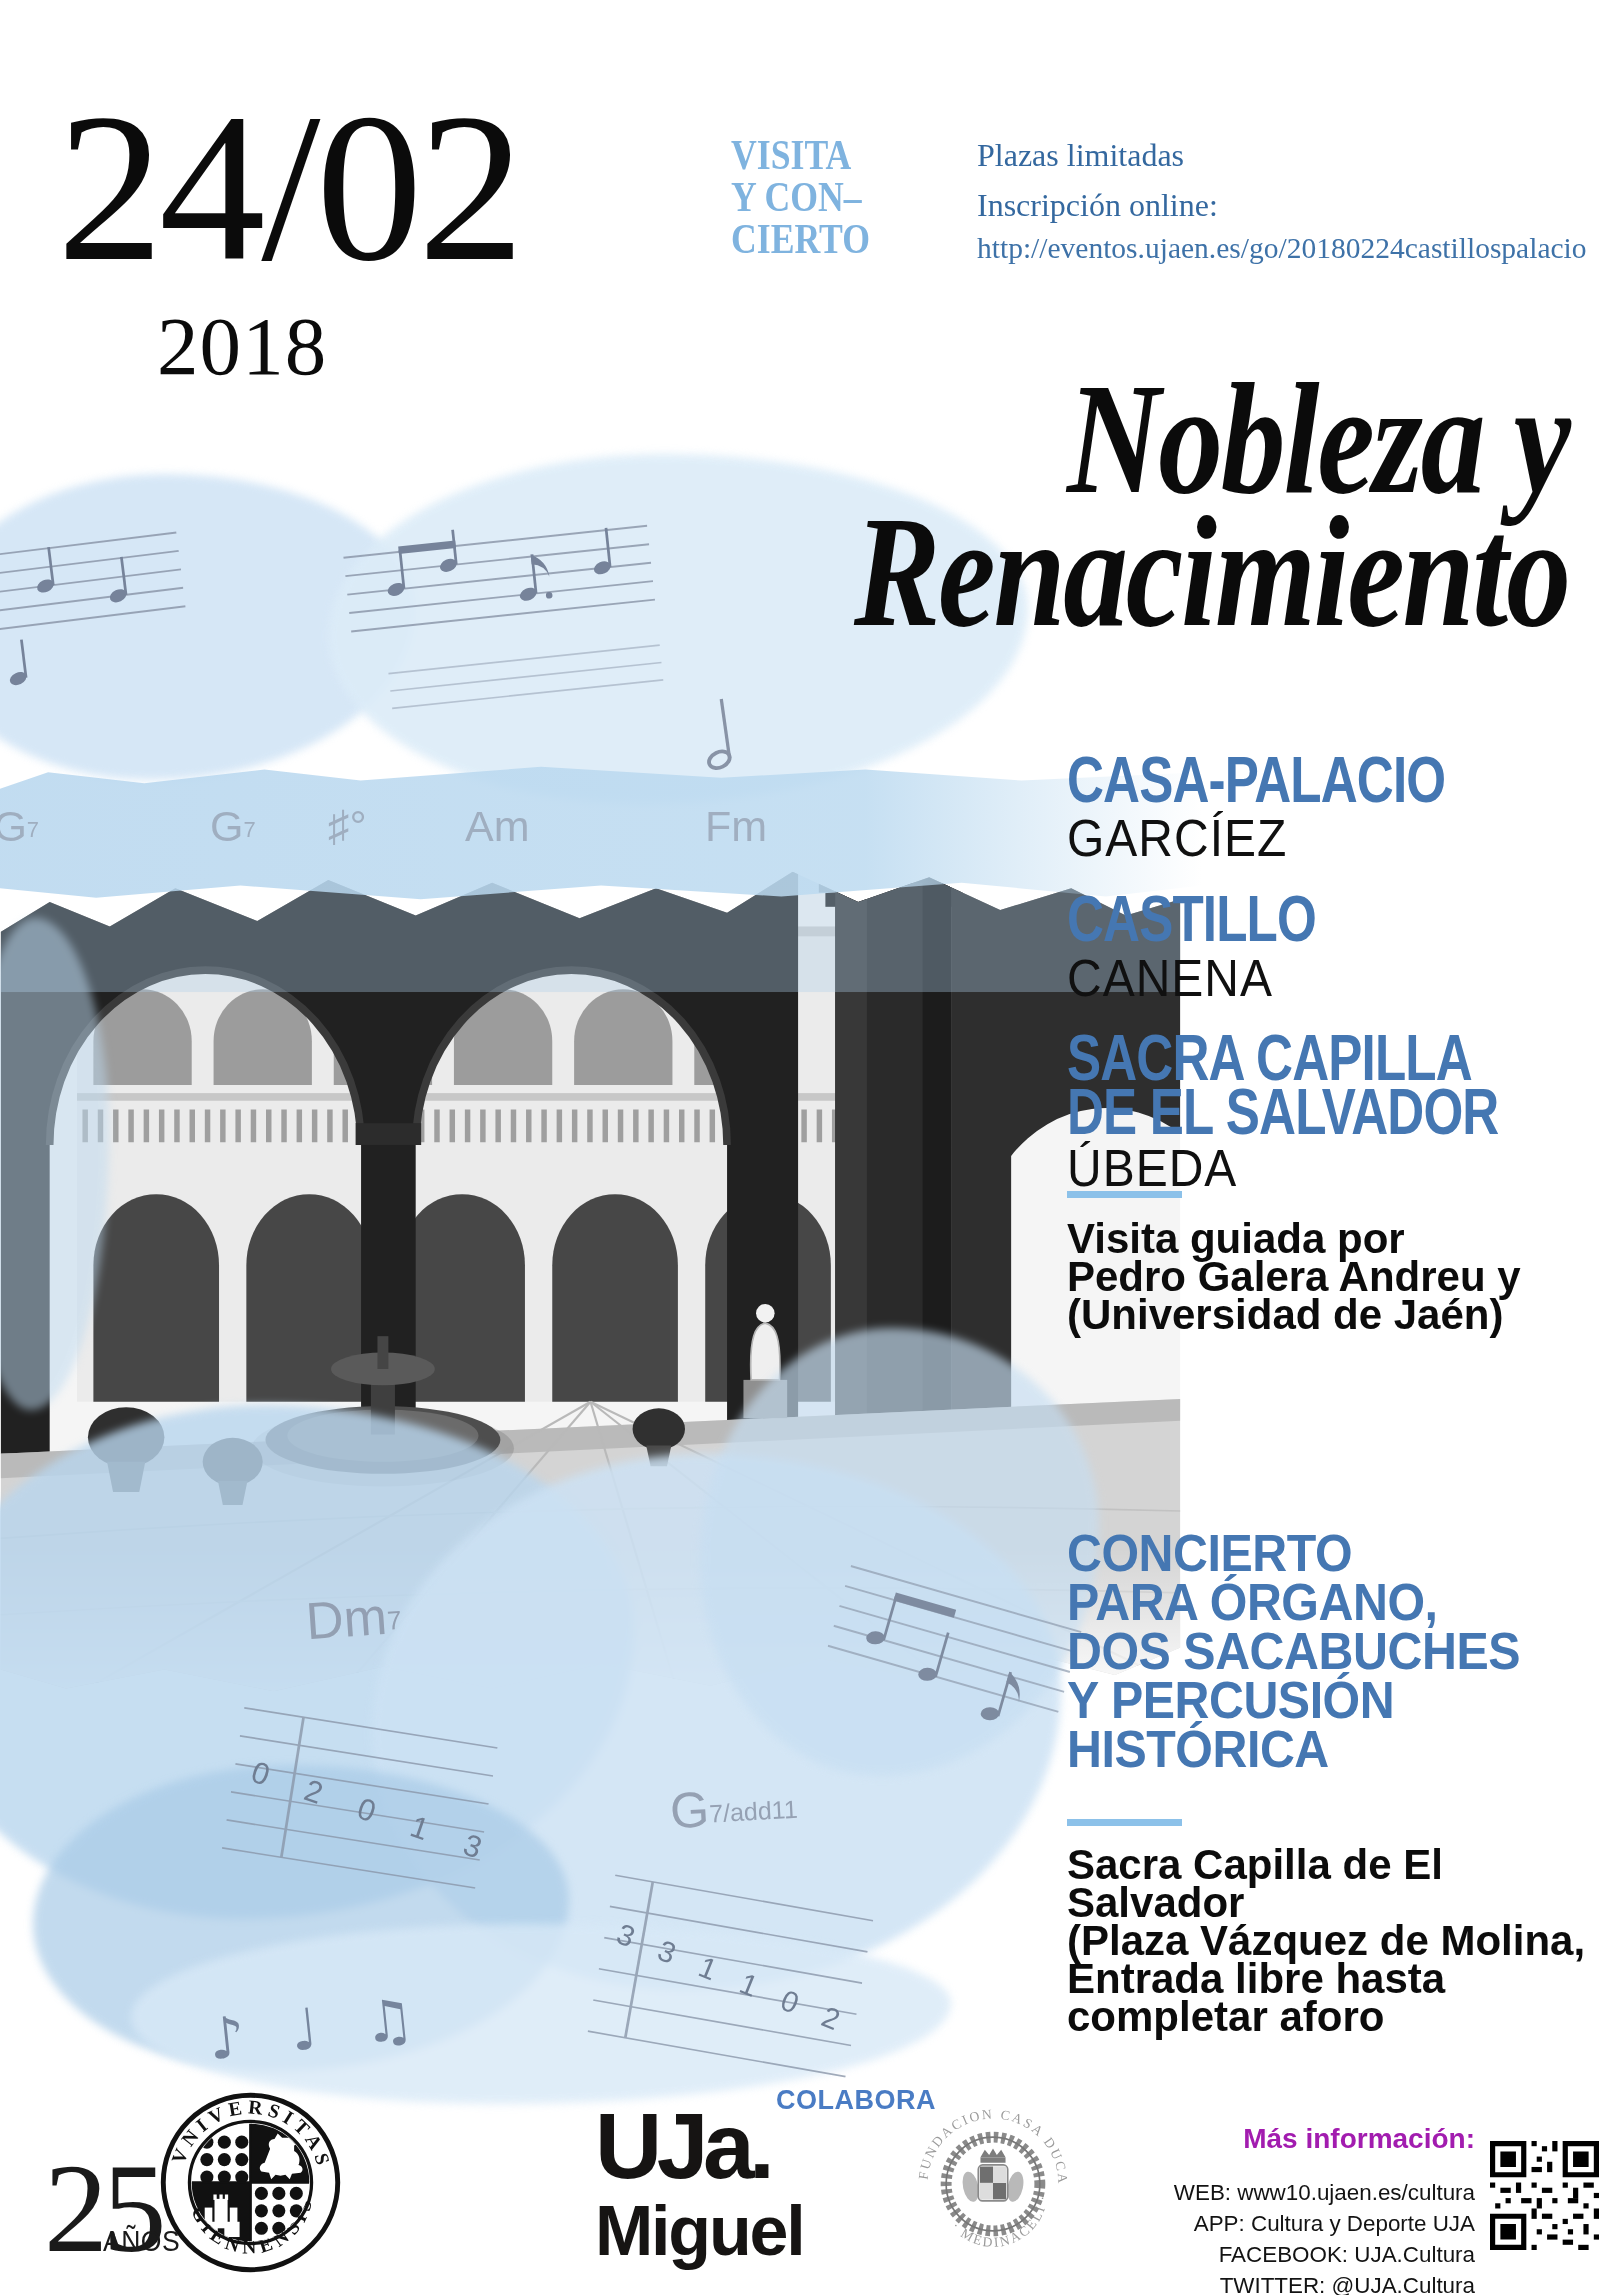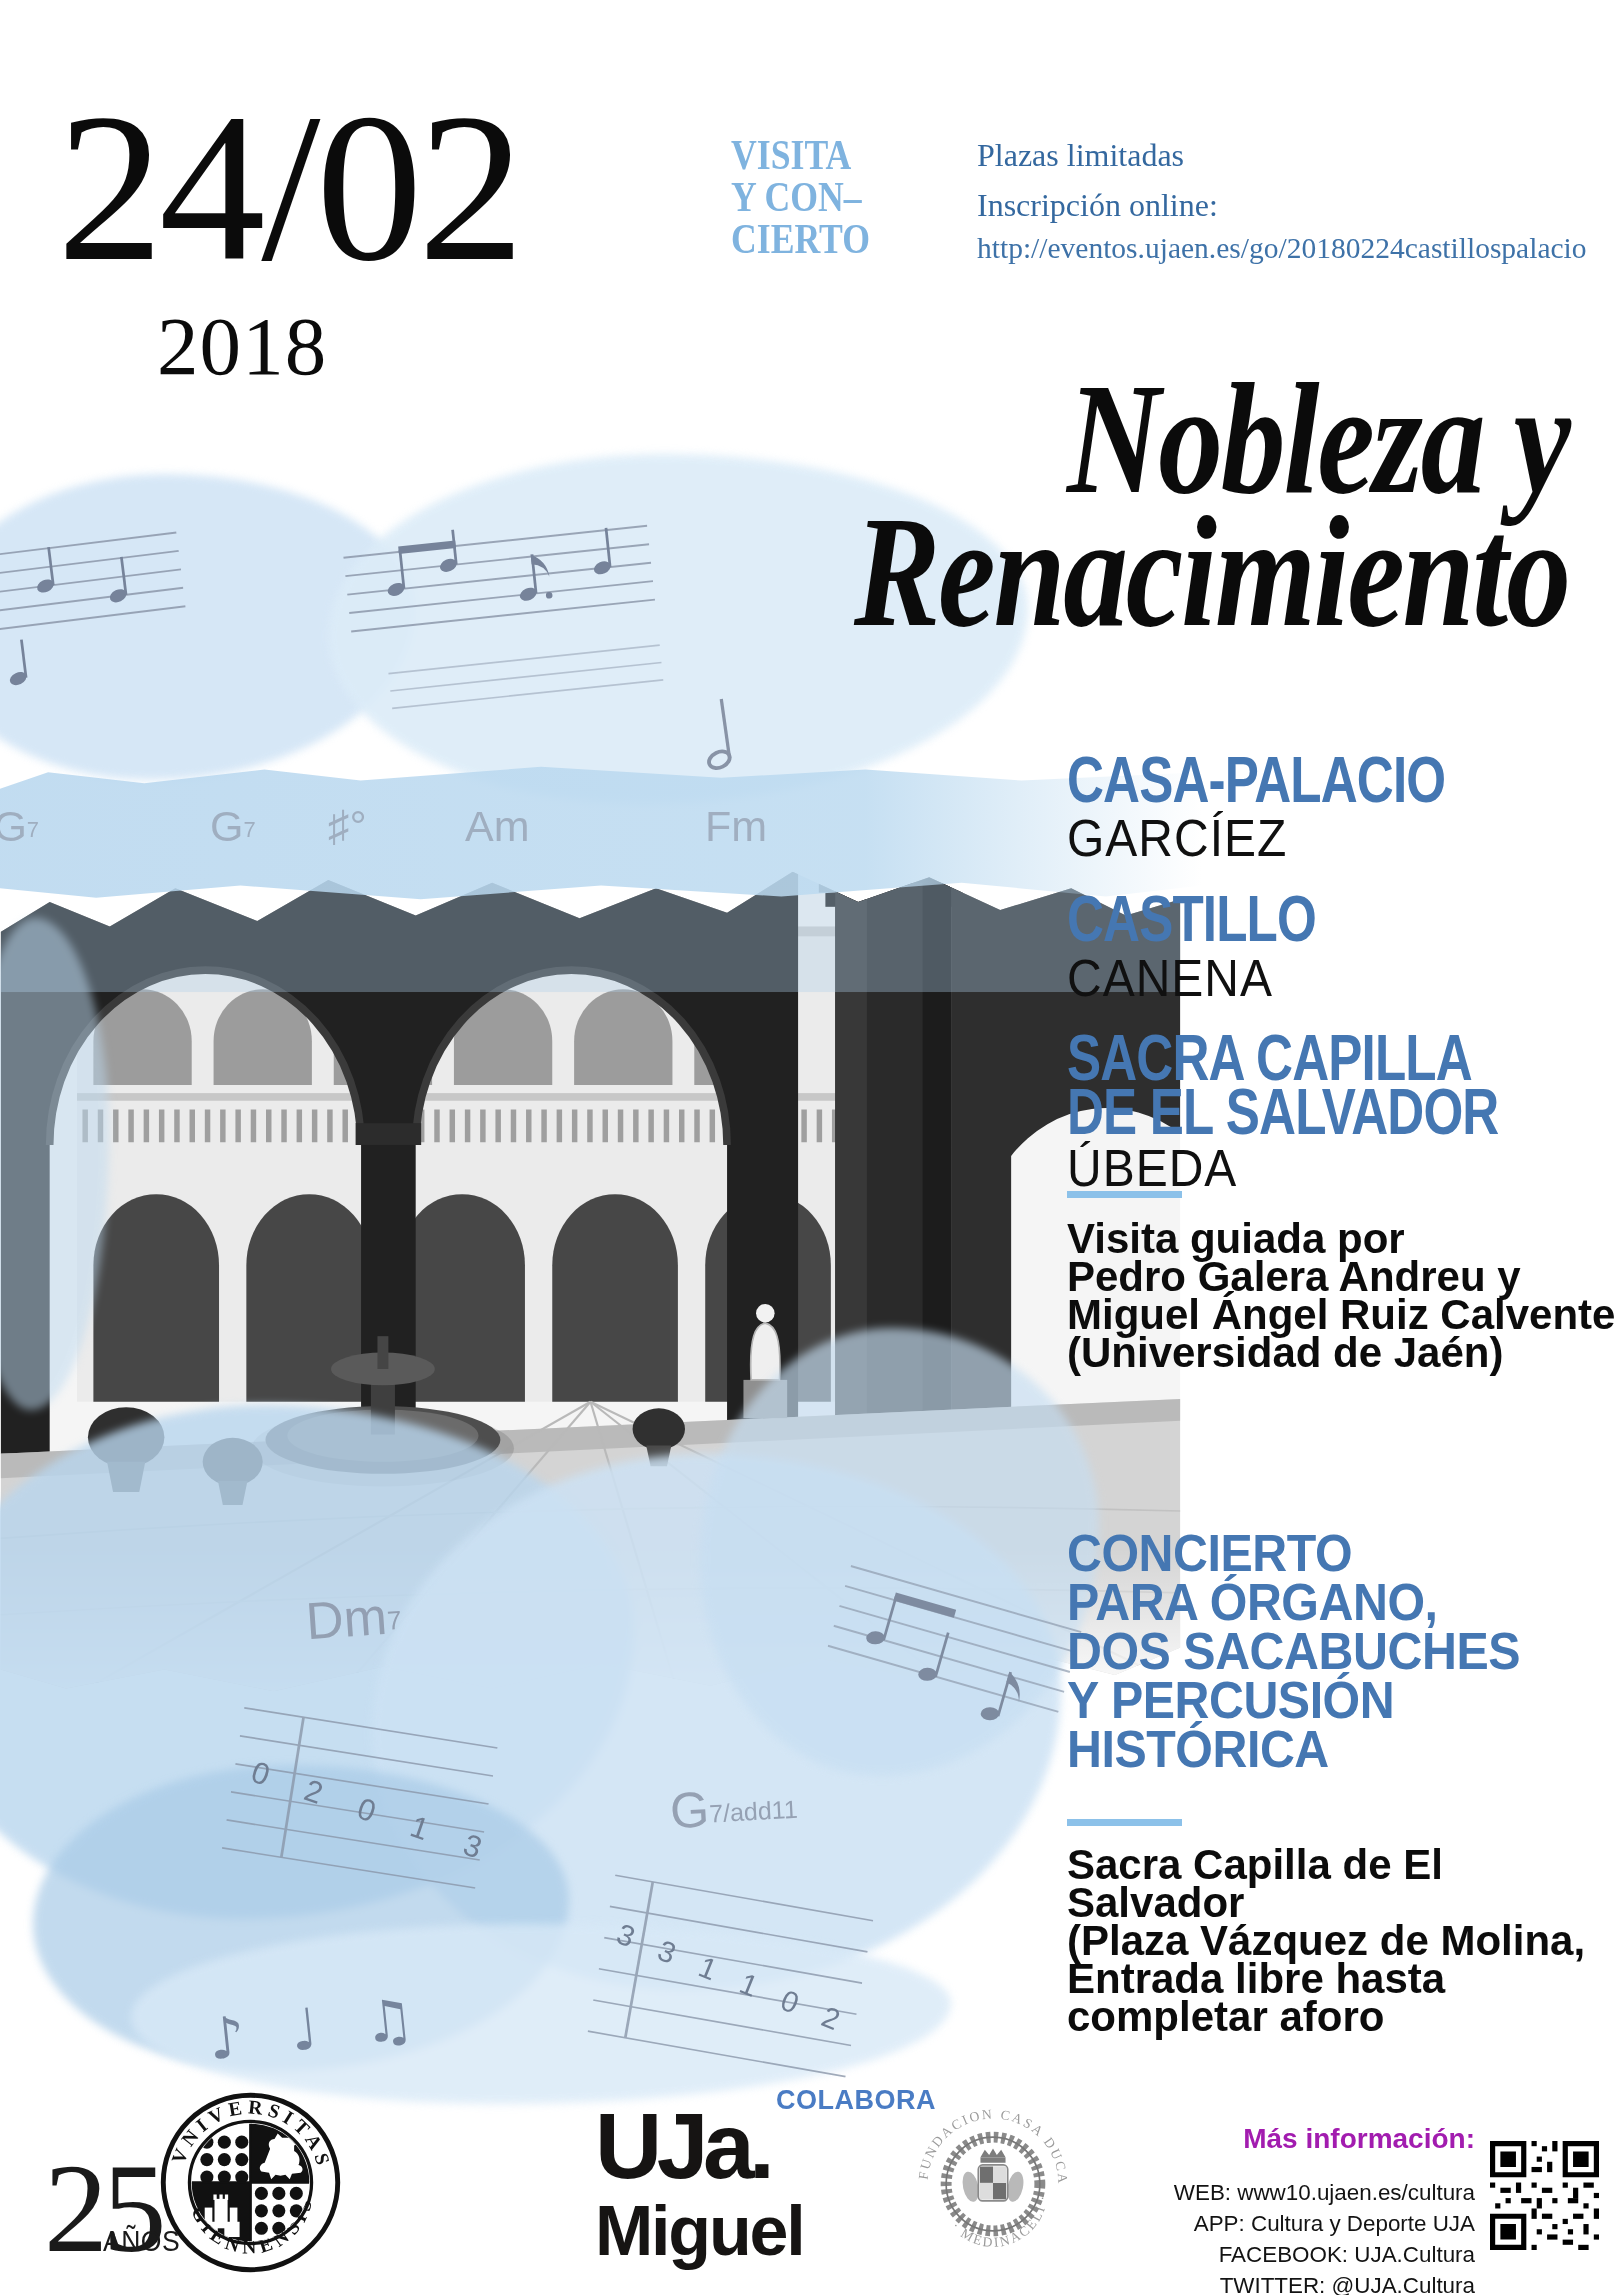--- a/index.html
+++ b/index.html
@@ -338,21 +338,20 @@
       <div class="venue-name venue-name2">DE EL SALVADOR</div>
       <div class="venue-place">ÚBEDA</div>
     </div>
   </div>
 
   <div class="abs bar bar1"></div>
 
   <div class="abs visit-text">
     <div>Visita guiada por</div>
     <div>Pedro Galera Andreu y</div>
-    <div>Miguel Ángel Ruiz Calvente</div>
     <div>(Universidad de Jaén)</div>
   </div>
 
   <div class="abs concert-title">
     <div>CONCIERTO</div>
     <div>PARA ÓRGANO,</div>
     <div>DOS SACABUCHES</div>
     <div>Y PERCUSIÓN</div>
     <div>HISTÓRICA</div>
   </div>

